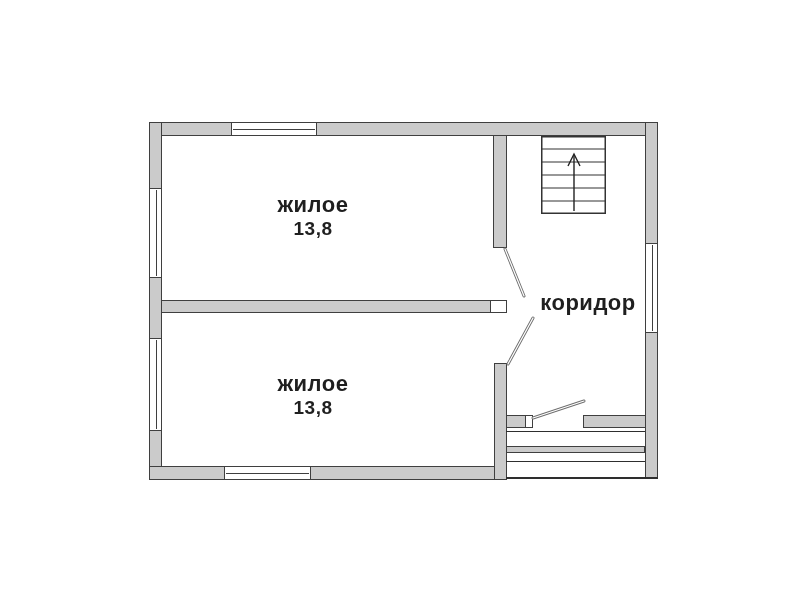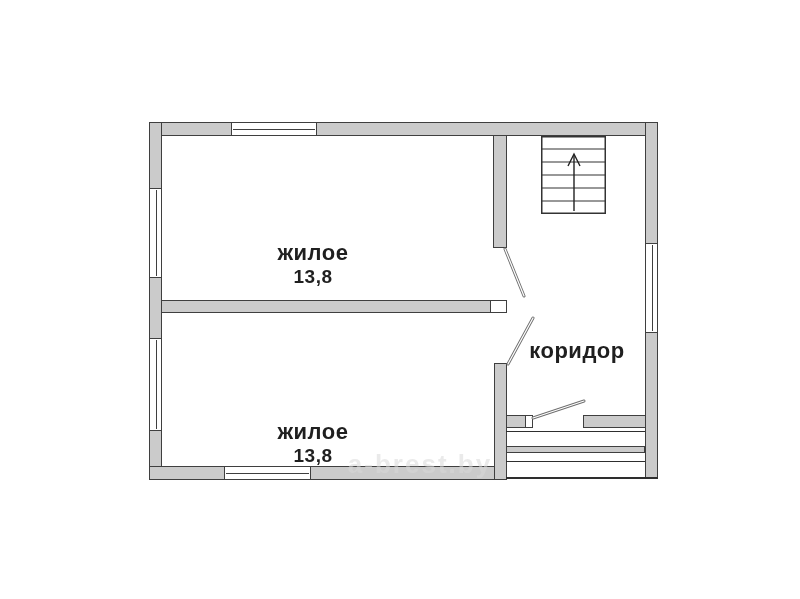--- a/index.html
+++ b/index.html
@@ -31,36 +31,34 @@
   .overlay{position:absolute;left:0;top:0;z-index:3;pointer-events:none;}
   .stepline{position:absolute;background:var(--line,#2e2e2e);z-index:3;}
   .stepband{
     position:absolute;background:var(--wall-fill,#ccc);
     border:1px solid var(--wall-outline,#3f3f3f);box-sizing:border-box;z-index:3;
   }
   .room-label{
     position:absolute;z-index:5;text-align:center;
     color:var(--label,#222);font-weight:bold;font-size:22px;line-height:24px;
     letter-spacing:0.5px;
-    margin-top:48px;
   }
   .room-label .area{font-size:19px;}
   .watermark{
     position:absolute;z-index:4;text-align:center;font-weight:bold;
     color:var(--watermark,#dcdcdc);white-space:nowrap;
   }
   #wm1{left:190px;top:400px;width:420px;font-size:45px;letter-spacing:5px;opacity:.85;}
   #wm2{left:300px;top:449px;width:240px;font-size:26px;letter-spacing:2px;opacity:.55;}
 </style>
 </head>
 <body>
 
 <div class="canvas">
 
-  <div class="watermark" id="wm2">a-brest.by</div>
 
   <div class="wall" style="left:149px;top:122px;width:509px;height:14px"></div>
   <div class="wall" style="left:149px;top:122px;width:13px;height:358px"></div>
   <div class="wall" style="left:645px;top:122px;width:13px;height:356px"></div>
   <div class="wall" style="left:149px;top:466px;width:358px;height:14px"></div>
 
   <div class="wall" style="left:161px;top:300px;width:330px;height:13px"></div>
   <div class="cap" style="left:490px;top:300px;width:17px;height:13px"></div>
   <div class="wall" style="left:493px;top:135px;width:14px;height:113px"></div>
   <div class="wall" style="left:494px;top:363px;width:13px;height:117px"></div>
@@ -110,17 +108,17 @@
   </svg>
 
   <div class="room-label" style="left:233px;top:193px;width:160px">
     <div>жилое</div>
     <div class="area">13,8</div>
   </div>
   <div class="room-label" style="left:233px;top:372px;width:160px">
     <div>жилое</div>
     <div class="area">13,8</div>
   </div>
-  <div class="room-label" style="left:507px;top:291px;width:140px;line-height:23px">
+  <div class="room-label" style="left:518px;top:291px;width:140px;line-height:23px">
     <div>коридор</div>
   </div>
 
 </div>
 
 </body></html>

